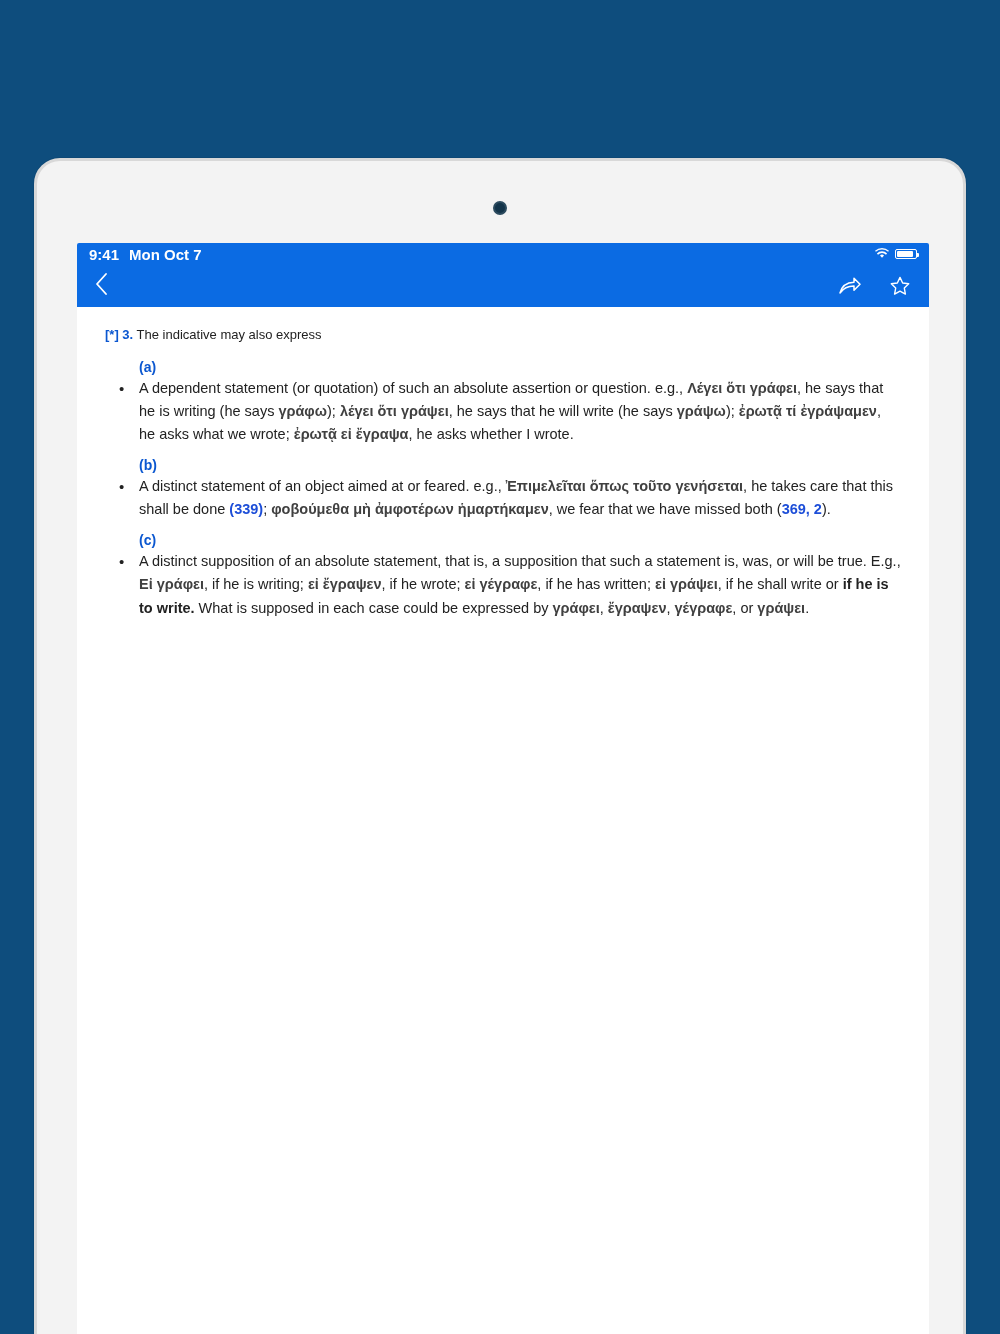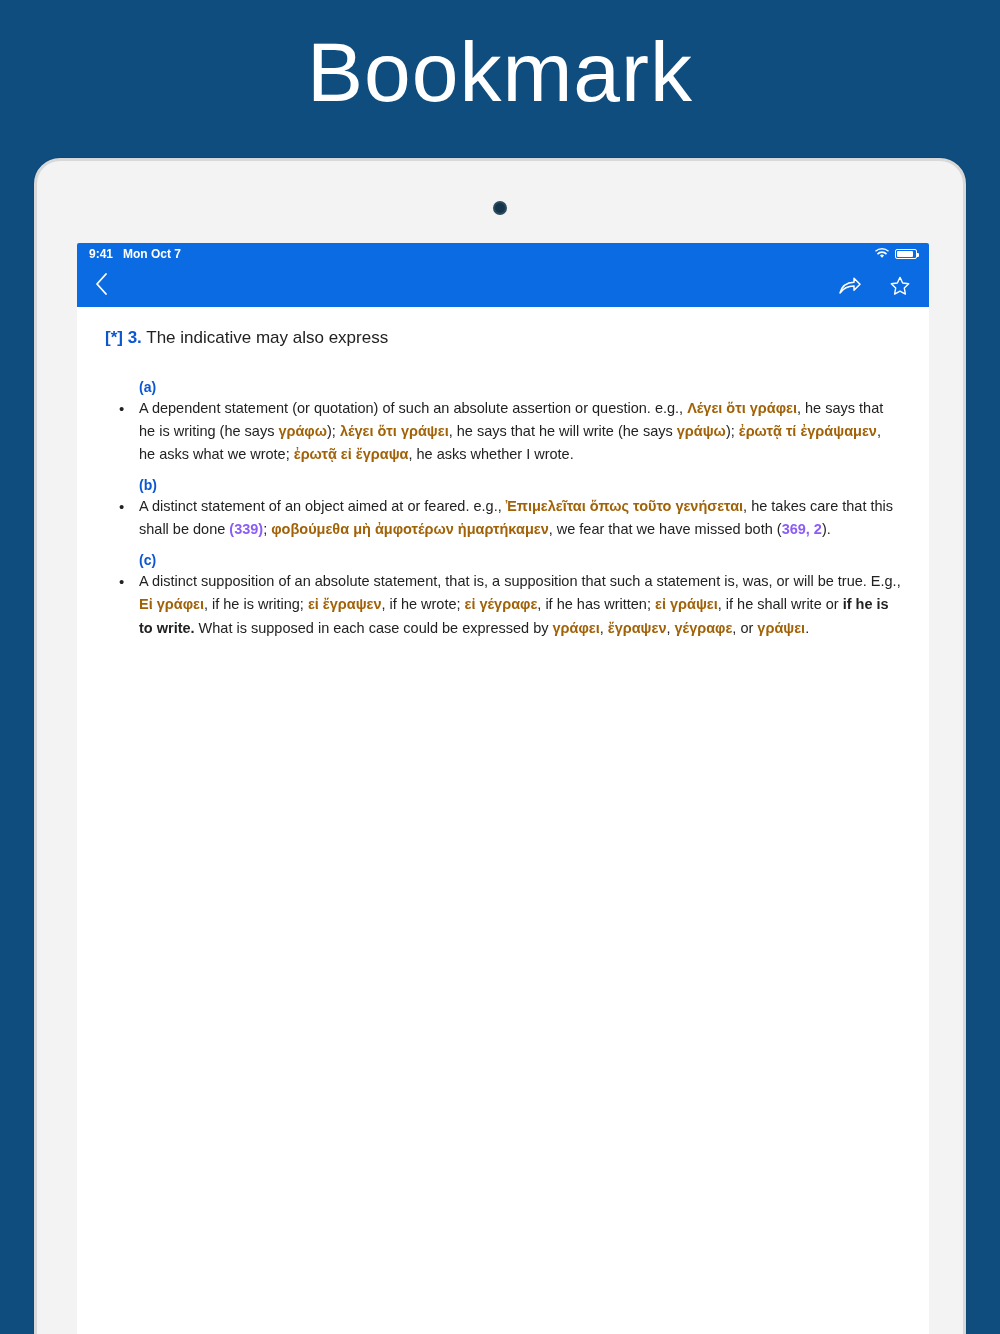--- a/index.html
+++ b/index.html
@@ -59,21 +59,21 @@
     background: #ffffff;
     overflow: hidden;
     border-radius: 2px;
   }
 
   
   .statusbar {
     height: 22px;
     background: #0b6be3;
     color: #ffffff;
-    font-size: 12px;
+    font-size: 15px;
     display: flex;
     align-items: center;
     padding: 0 12px;
   }
   .sb-left { display: flex; gap: 10px; align-items: center; }
   .sb-time { font-weight: 700; }
   .sb-date { font-weight: 700; }
   .sb-right { margin-left: auto; display: flex; gap: 6px; align-items: center; }
   .wifi-icon { font-size: 11px; line-height: 1; }
   .battery {
@@ -124,24 +124,24 @@
     height: calc(100% - 64px);
     overflow: hidden;
   }
   .chapter-head {
     color: #0b57d0;
     font-weight: 700;
     font-size: 15px;
     margin-bottom: 14px;
   }
   .intro {
-    font-size: 17px;
+    font-size: 13px;
     color: #222;
     line-height: 1.5;
-    margin-bottom: 28px;
+    margin-bottom: 14px;
   }
   .intro .marker { color: #0b57d0; font-weight: 700; }
   .sub-label {
     color: #0b57d0;
     font-weight: 700;
     font-size: 14px;
     margin-left: 34px;
     margin-bottom: 2px;
   }
   ul.items {
@@ -159,30 +159,29 @@
     text-align: left;
   }
   ul.items li::before {
     content: "\2022";
     position: absolute;
     left: 14px;
     top: 0;
     color: #222;
     font-size: 15px;
   }
-  .gk { color: #a16207; font-weight: 700; }
-  .ref { color: #8b5cf6; font-weight: 700; }
+  .gk { color: #404040; font-weight: 700; }
+  .ref { color: #1d4ed8; font-weight: 700; }
   .em { font-weight: 700; color: #222; }
 </style>
 </head>
 <body>
 
 <div class="page">
 
-  <div class="hero-title">Bookmark</div>
 
   <div class="device">
     <div class="camera"></div>
 
     <div class="screen">
 
       <div class="statusbar">
         <div class="sb-left">
           <span class="sb-time">9:41</span>
           <span class="sb-date">Mon Oct 7</span>

